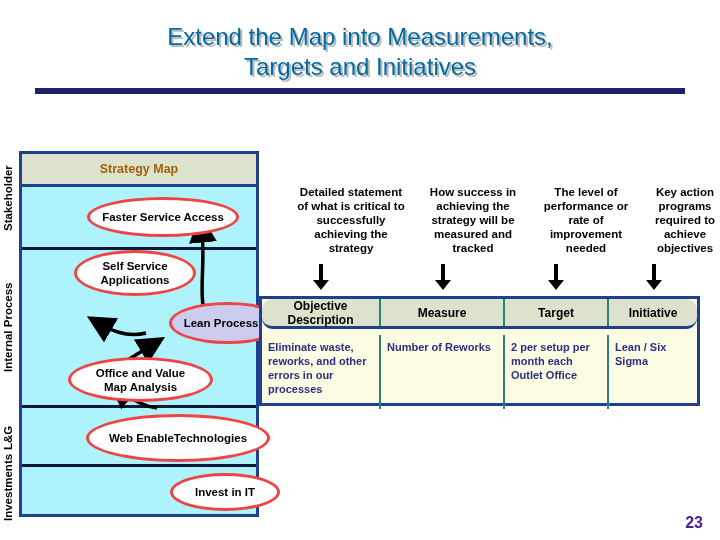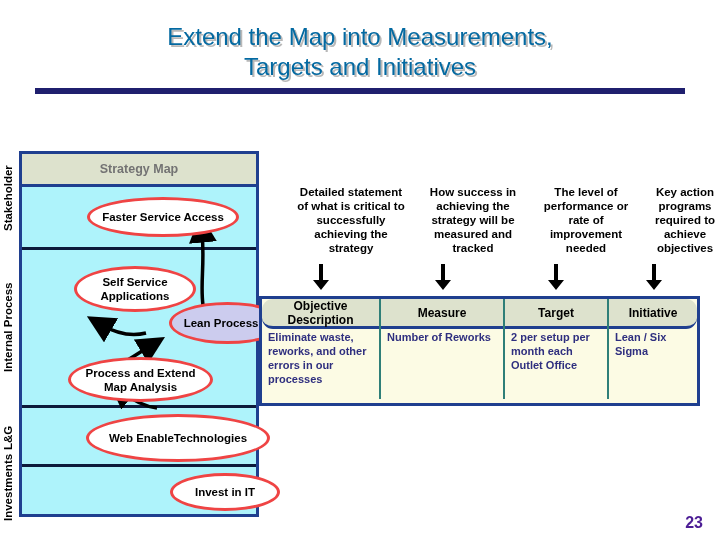--- a/index.html
+++ b/index.html
@@ -32,21 +32,21 @@
     border:3px solid #1f3f8f;
     background:#aef3fb;
     box-sizing:border-box;
   }
   .map-header{
     position:absolute;left:0;top:0;width:100%;height:33px;
     background:#dde2cd;
     border-bottom:3px solid #1f3f8f;
     box-sizing:border-box;
     text-align:center;
-    font-size:12.5px;font-weight:bold;color:#737373;
+    font-size:12.5px;font-weight:bold;color:#a16207;
     line-height:31px;
   }
   .band-line{
     position:absolute;left:0;width:100%;height:3px;background:#0d1a3a;
   }
   
   .node{
     position:absolute;
     border:3px solid #ef4444;
     border-radius:50%;
@@ -92,21 +92,21 @@
   }
   .tbl-head{
     position:absolute;left:0;top:0;width:100%;height:30px;
     background:#dde2cd;
     border-bottom:3px solid #1f3f8f;
     box-sizing:border-box;
     display:flex;
     border-radius:11px;
   }
   .tbl-body{
-    position:absolute;left:0;top:26px;width:100%;height:74px;
+    position:absolute;left:0;top:36px;width:100%;height:74px;
     display:flex;
     box-sizing:border-box;
   }
   .th{
     box-sizing:border-box;
     display:flex;align-items:center;justify-content:center;
     text-align:center;
     font-size:12px;font-weight:bold;color:#000;
     line-height:14px;
     border-right:2px solid #2f7f78;
@@ -168,31 +168,31 @@
 
       <path d="M95,212 C110,204 118,198 128,192" stroke="#000" stroke-width="3.5" fill="none" marker-end="url(#ah)"></path>
 
       <path d="M135,254 C120,252 110,246 100,238" stroke="#000" stroke-width="3.5" fill="none" marker-end="url(#ah)"></path>
     </svg>
 
     <div class="node" style="left:21px;top:43px;width:152px;height:40px;">
       <span>Faster Service Access</span>
     </div>
 
-    <div class="node" style="left:8px;top:112px;width:122px;height:46px;flex-direction:column;">
+    <div class="node" style="left:8px;top:96px;width:122px;height:46px;flex-direction:column;">
       <span>Self Service</span>
       <span>Applications</span>
     </div>
 
     <div class="node lavender" style="left:103px;top:148px;width:117px;height:42px;">
       <span>Lean Processes</span>
     </div>
 
     <div class="node" style="left:2px;top:203px;width:145px;height:45px;flex-direction:column;">
-      <span>Process and Extend</span>
+      <span>Office and Value</span>
       <span>Map Analysis</span>
     </div>
 
     <div class="node" style="left:20px;top:260px;width:184px;height:48px;">
       <span>Web Enable</span>
       <span>Technologies</span>
     </div>
 
     <div class="node" style="left:104px;top:319px;width:110px;height:38px;">
       <span>Invest in IT</span>

